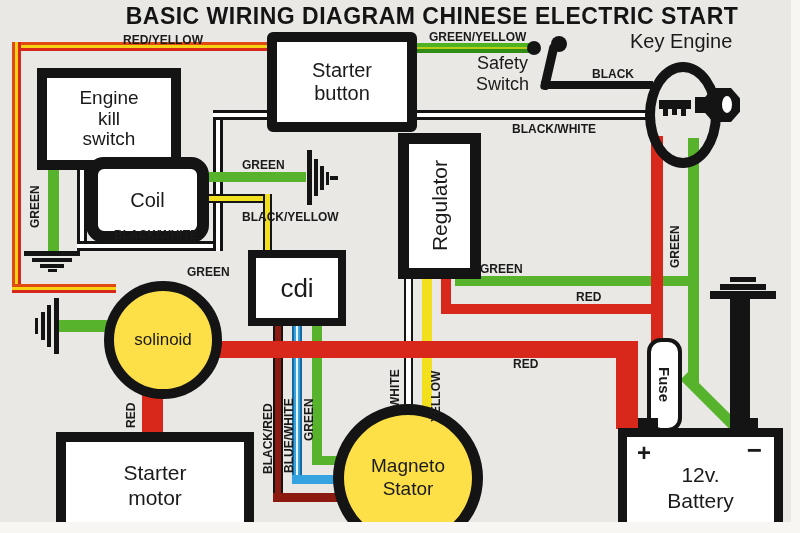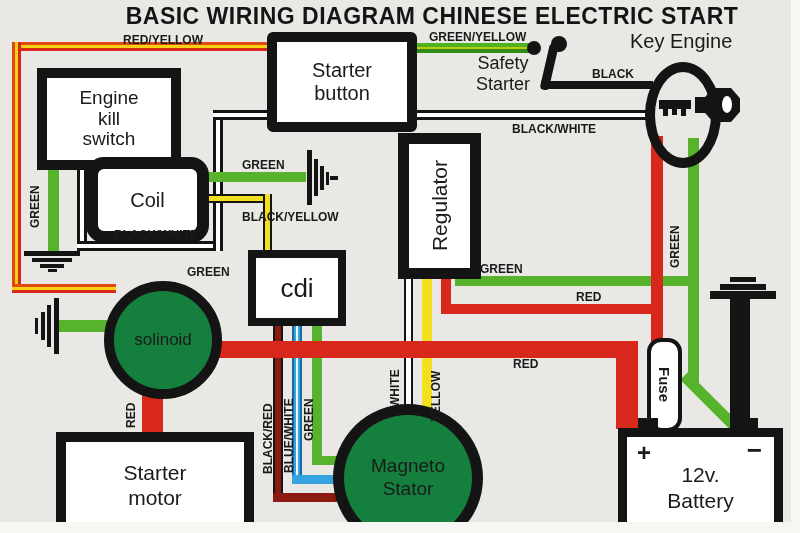--- a/index.html
+++ b/index.html
@@ -16,21 +16,21 @@
   .w-bw-h{background:linear-gradient(to bottom,#141414 0 3px,#ffffff 3px 7px,#141414 7px 10px);}
   .w-bw-v{background:linear-gradient(to right,#141414 0 3px,#ffffff 3px 7px,#141414 7px 10px);}
   .w-by-h{background:linear-gradient(to bottom,#141414 0 2px,#f2df1d 2px 7px,#141414 7px 9px);}
   .w-by-v{background:linear-gradient(to right,#141414 0 2px,#f2df1d 2px 7px,#141414 7px 9px);}
   .w-white-v{background:linear-gradient(to right,#141414 0 2px,#ffffff 2px 7px,#141414 7px 9px);}
   .w-bluewhite-v{background:linear-gradient(to right,#19699f 0 2px,#35a3e0 2px 4px,#eaf5fc 4px 6px,#35a3e0 6px 8px,#19699f 8px 10px);}
   .w-blackred-v{background:linear-gradient(to right,#141414 0 2px,#8c1a10 2px 8px,#141414 8px 10px);}
   .w-black{background:#141414;}
   
   .box{position:absolute;background:#ffffff;border:10px solid #141414;display:flex;align-items:center;justify-content:center;text-align:center;color:#1a1a1a;}
-  .circle{position:absolute;background:#15803d;border:10px solid #141414;border-radius:50%;display:flex;align-items:center;justify-content:center;text-align:center;color:#1a1a1a;}
+  .circle{position:absolute;background:#fde047;border:10px solid #141414;border-radius:50%;display:flex;align-items:center;justify-content:center;text-align:center;color:#1a1a1a;}
   .lbl{position:absolute;font-size:12px;font-weight:bold;color:#1a1a1a;white-space:nowrap;padding-left:16px;}
   .vlbl{position:absolute;font-size:12px;font-weight:bold;color:#1a1a1a;writing-mode:vertical-rl;transform:rotate(180deg);white-space:nowrap;}
   .bar{position:absolute;background:#141414;}
   .comp-lbl{position:absolute;font-size:20px;color:#1a1a1a;white-space:nowrap;}
 </style>
 </head>
 <body>
 
 <div id="stage">
 
@@ -152,21 +152,21 @@
     <div class="bar" style="left:663px;top:109px;width:5px;height:7px;"></div>
     <div class="bar" style="left:672px;top:109px;width:5px;height:6px;"></div>
     <div class="bar" style="left:681px;top:109px;width:5px;height:7px;"></div>
   </div>
 
   <div class="abs" style="left:0;top:3px;width:800px;text-align:center;font-size:23px;font-weight:bold;color:#141414;letter-spacing:0.5px;">BASIC WIRING DIAGRAM CHINESE ELECTRIC START</div>
   <div class="lbl" style="left:107px;top:33px;">RED/YELLOW</div>
   <div class="lbl" style="left:413px;top:30px;">GREEN/YELLOW</div>
   <div class="comp-lbl" style="left:476px;top:53px;font-size:18px;line-height:1.15;text-align:center;">
     <span style="display:block;">Safety</span>
-    <span style="display:block;">Starter</span>
+    <span style="display:block;">Switch</span>
   </div>
   <div class="lbl" style="left:576px;top:67px;">BLACK</div>
   <div class="comp-lbl" style="left:630px;top:30px;">Key Engine</div>
   <div class="lbl" style="left:496px;top:122px;">BLACK/WHITE</div>
   <div class="vlbl" style="left:28px;top:172px;height:56px;">GREEN</div>
   <div class="lbl" style="left:226px;top:158px;">GREEN</div>
   <div class="lbl" style="left:226px;top:210px;">BLACK/YELLOW</div>
   <div class="lbl" style="left:98px;top:228px;">BLACK/WHITE</div>
   <div class="lbl" style="left:171px;top:265px;">GREEN</div>
   <div class="lbl" style="left:464px;top:262px;">GREEN</div>

